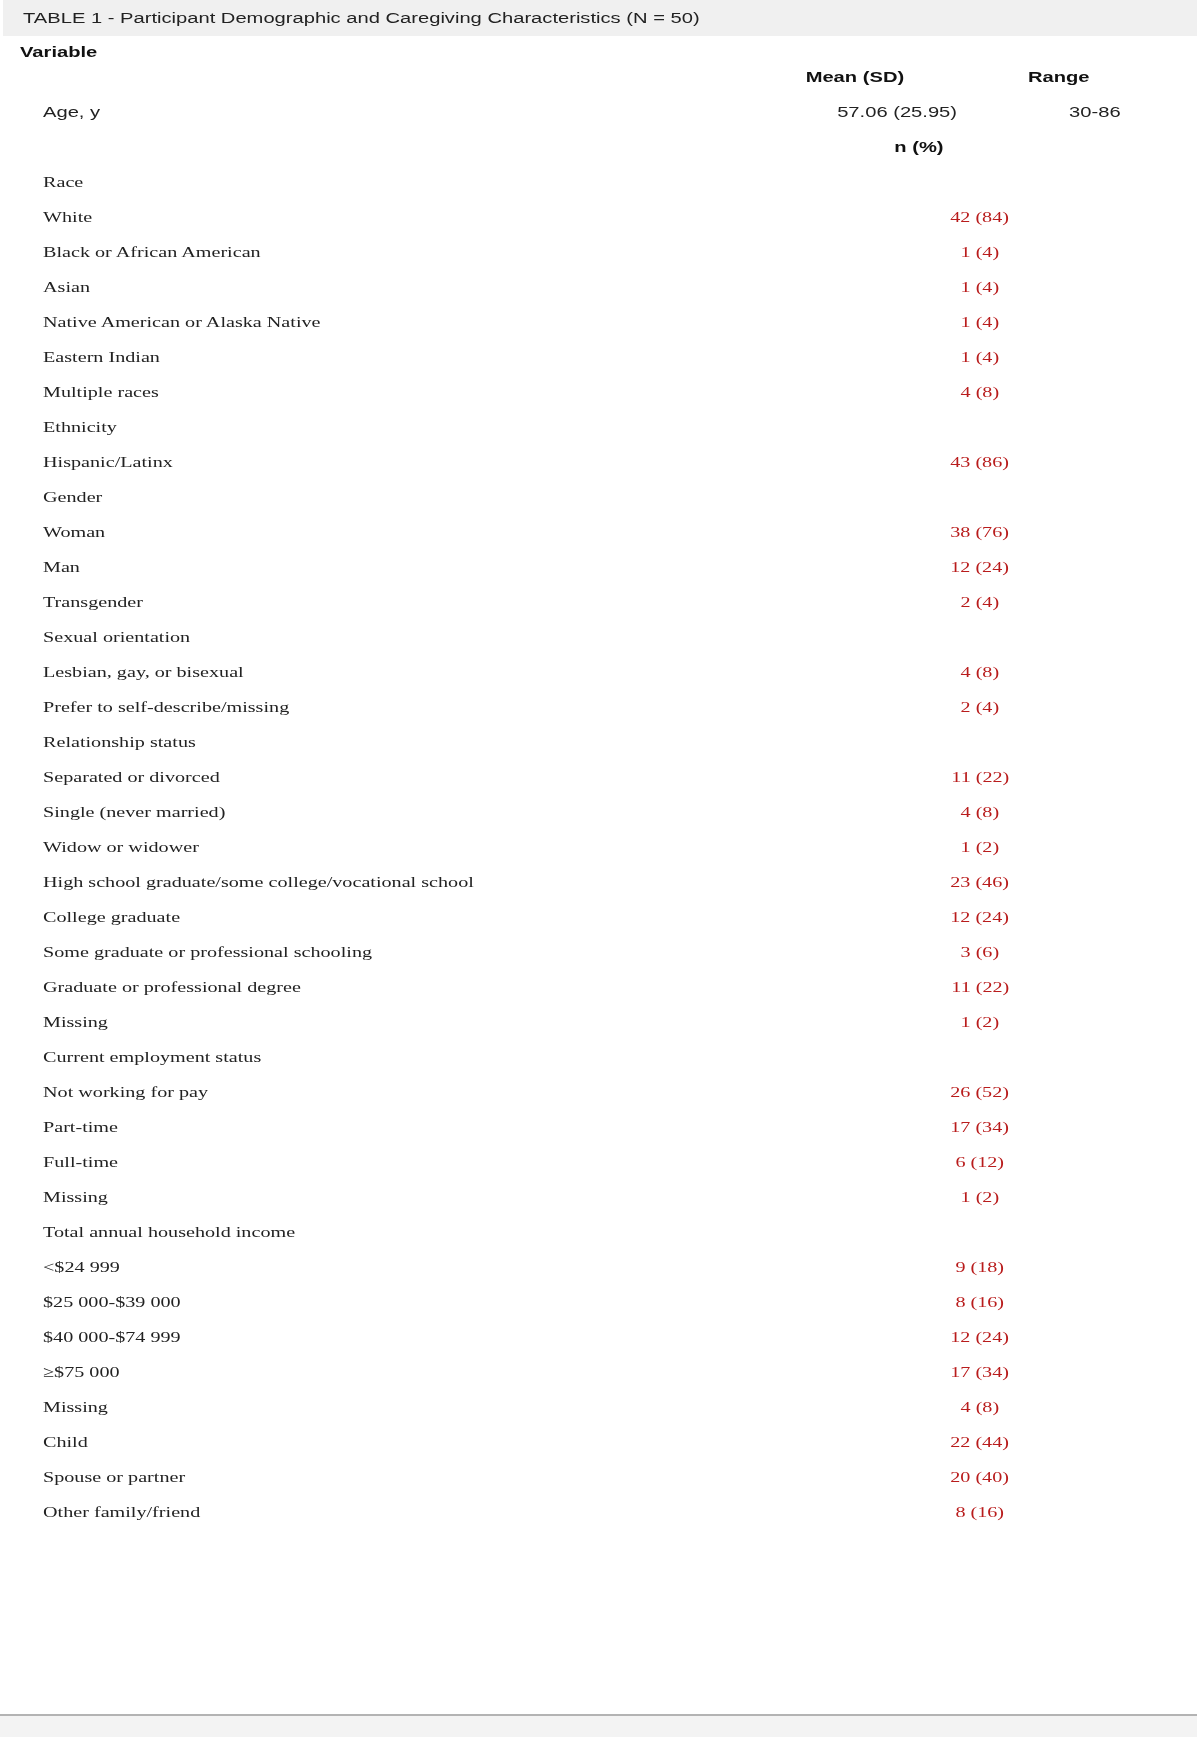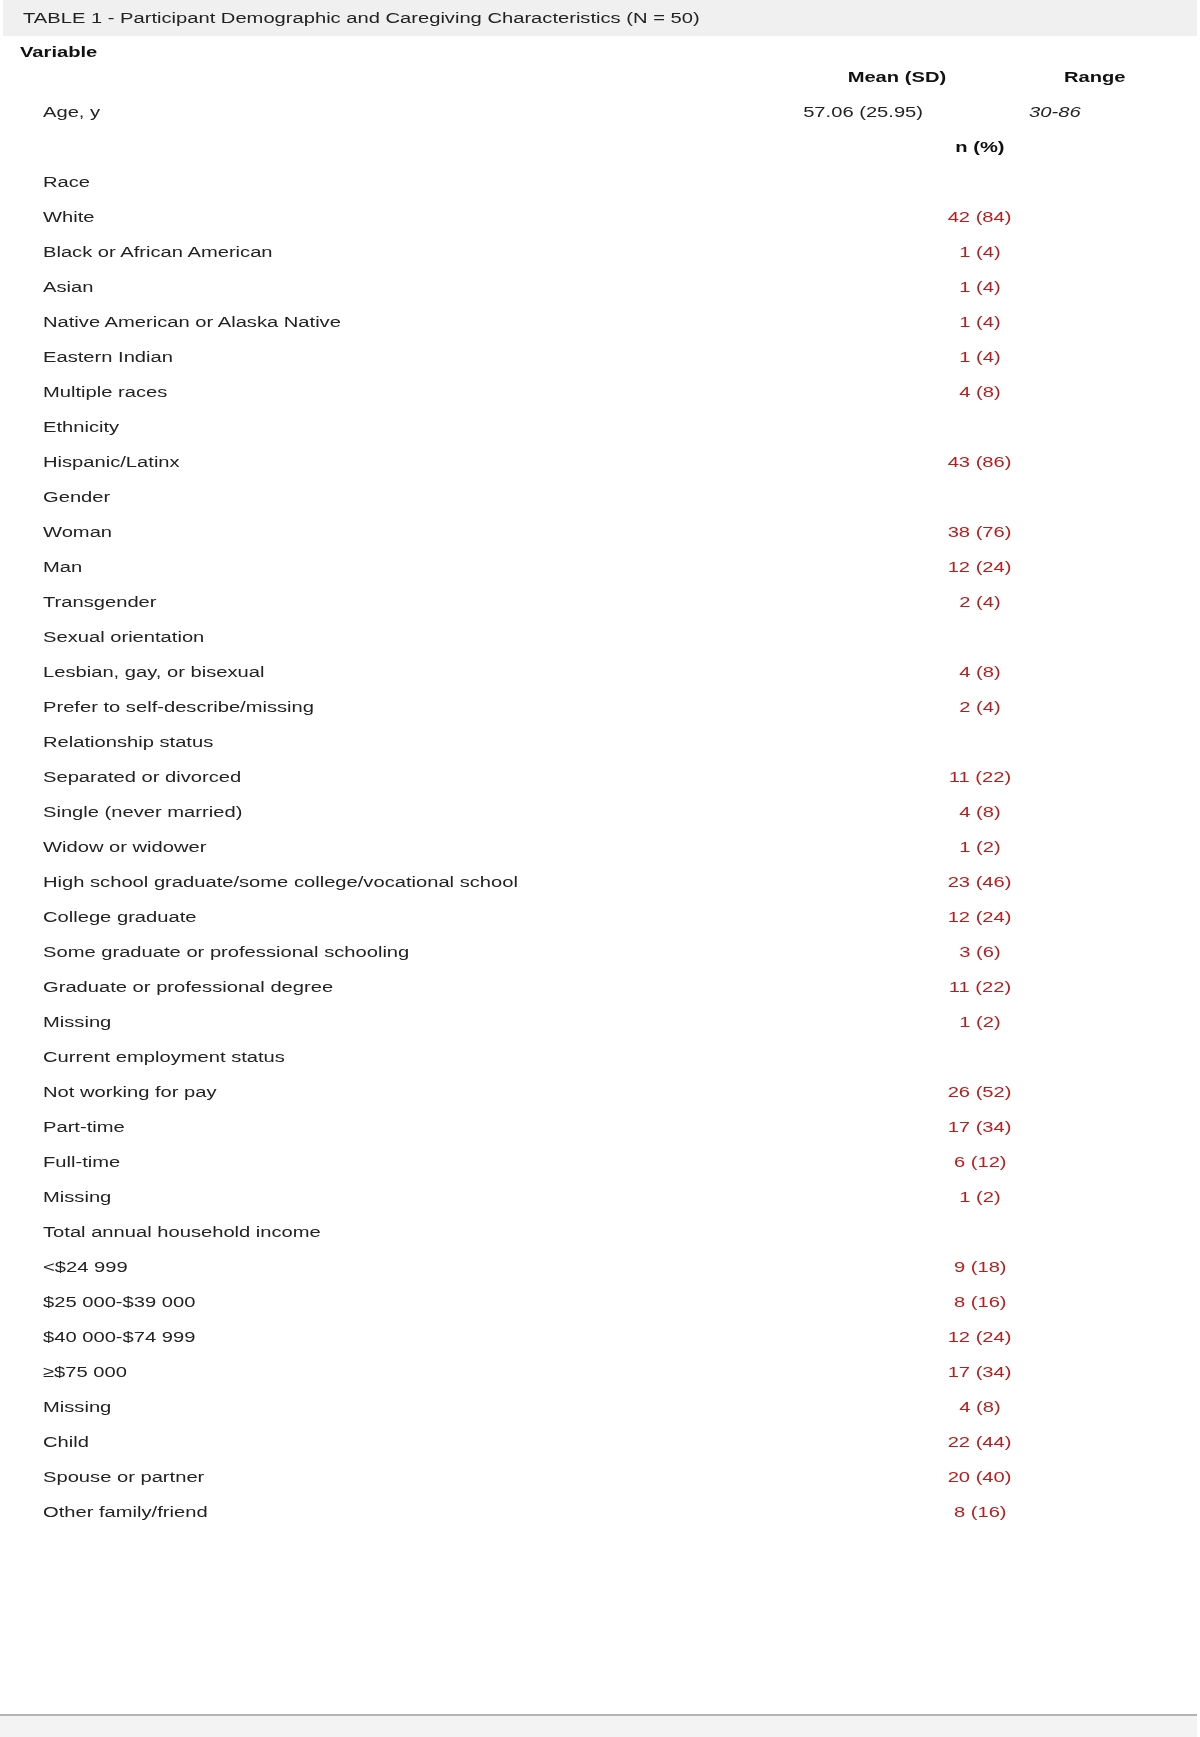--- a/index.html
+++ b/index.html
@@ -42,42 +42,43 @@
       font-weight: bold;
       color: #111;
     }
     .col-head {
       position: absolute;
       font-weight: bold;
       color: #111;
       font-size: 15.5px;
       line-height: 18px;
       white-space: nowrap;
-      text-align: center;
+      text-align: left;
     }
     .col-head span, .cell-c span {
       display: inline-block;
       transform: scaleX(1.3);
     }
     .cell-c {
       position: absolute;
       white-space: nowrap;
-      text-align: left;
+      text-align: center;
       font-size: 15.5px;
       line-height: 18px;
       color: #222;
     }
     .row-label {
       left: 43px;
     }
     .rows {
       position: absolute;
       left: 0;
       top: 173px;
       width: 1200px;
+      font-family: Liberation Serif, serif;
     }
     .row {
       position: relative;
       height: 35px;
     }
     .row .lbl {
       position: absolute;
       left: 43px;
       top: 0;
       white-space: nowrap;
@@ -125,21 +126,21 @@
 <div class="caption-bar"></div>
 <div class="stretch caption-text">TABLE 1 - Participant Demographic and Caregiving Characteristics (N = 50)</div>
 
 <div class="stretch var-header">Variable</div>
 
 <div class="col-head" style="left:817px; top:68px; width:160px;"><span>Mean (SD)</span></div>
 <div class="col-head" style="left:1035px; top:68px; width:120px;"><span>Range</span></div>
 
 <div class="stretch row-label" style="top:103px;">Age, y</div>
 <div class="cell-c" style="left:817px; top:103px; width:160px;"><span>57.06 (25.95)</span></div>
-<div class="cell-c" style="left:1035px; top:103px; width:120px;font-style:italic;"><span>30-86</span></div>
+<div class="cell-c" style="left:1035px; top:103px; width:120px;"><span>30-86</span></div>
 
 <div class="col-head" style="left:900px; top:138px; width:160px;"><span>n (%)</span></div>
 
 <div class="rows" id="rows">
     <div class="row">
       <div class="lbl">Race</div>
       <div class="val"><span></span></div>
     </div>
     <div class="row">
       <div class="lbl">White</div>

